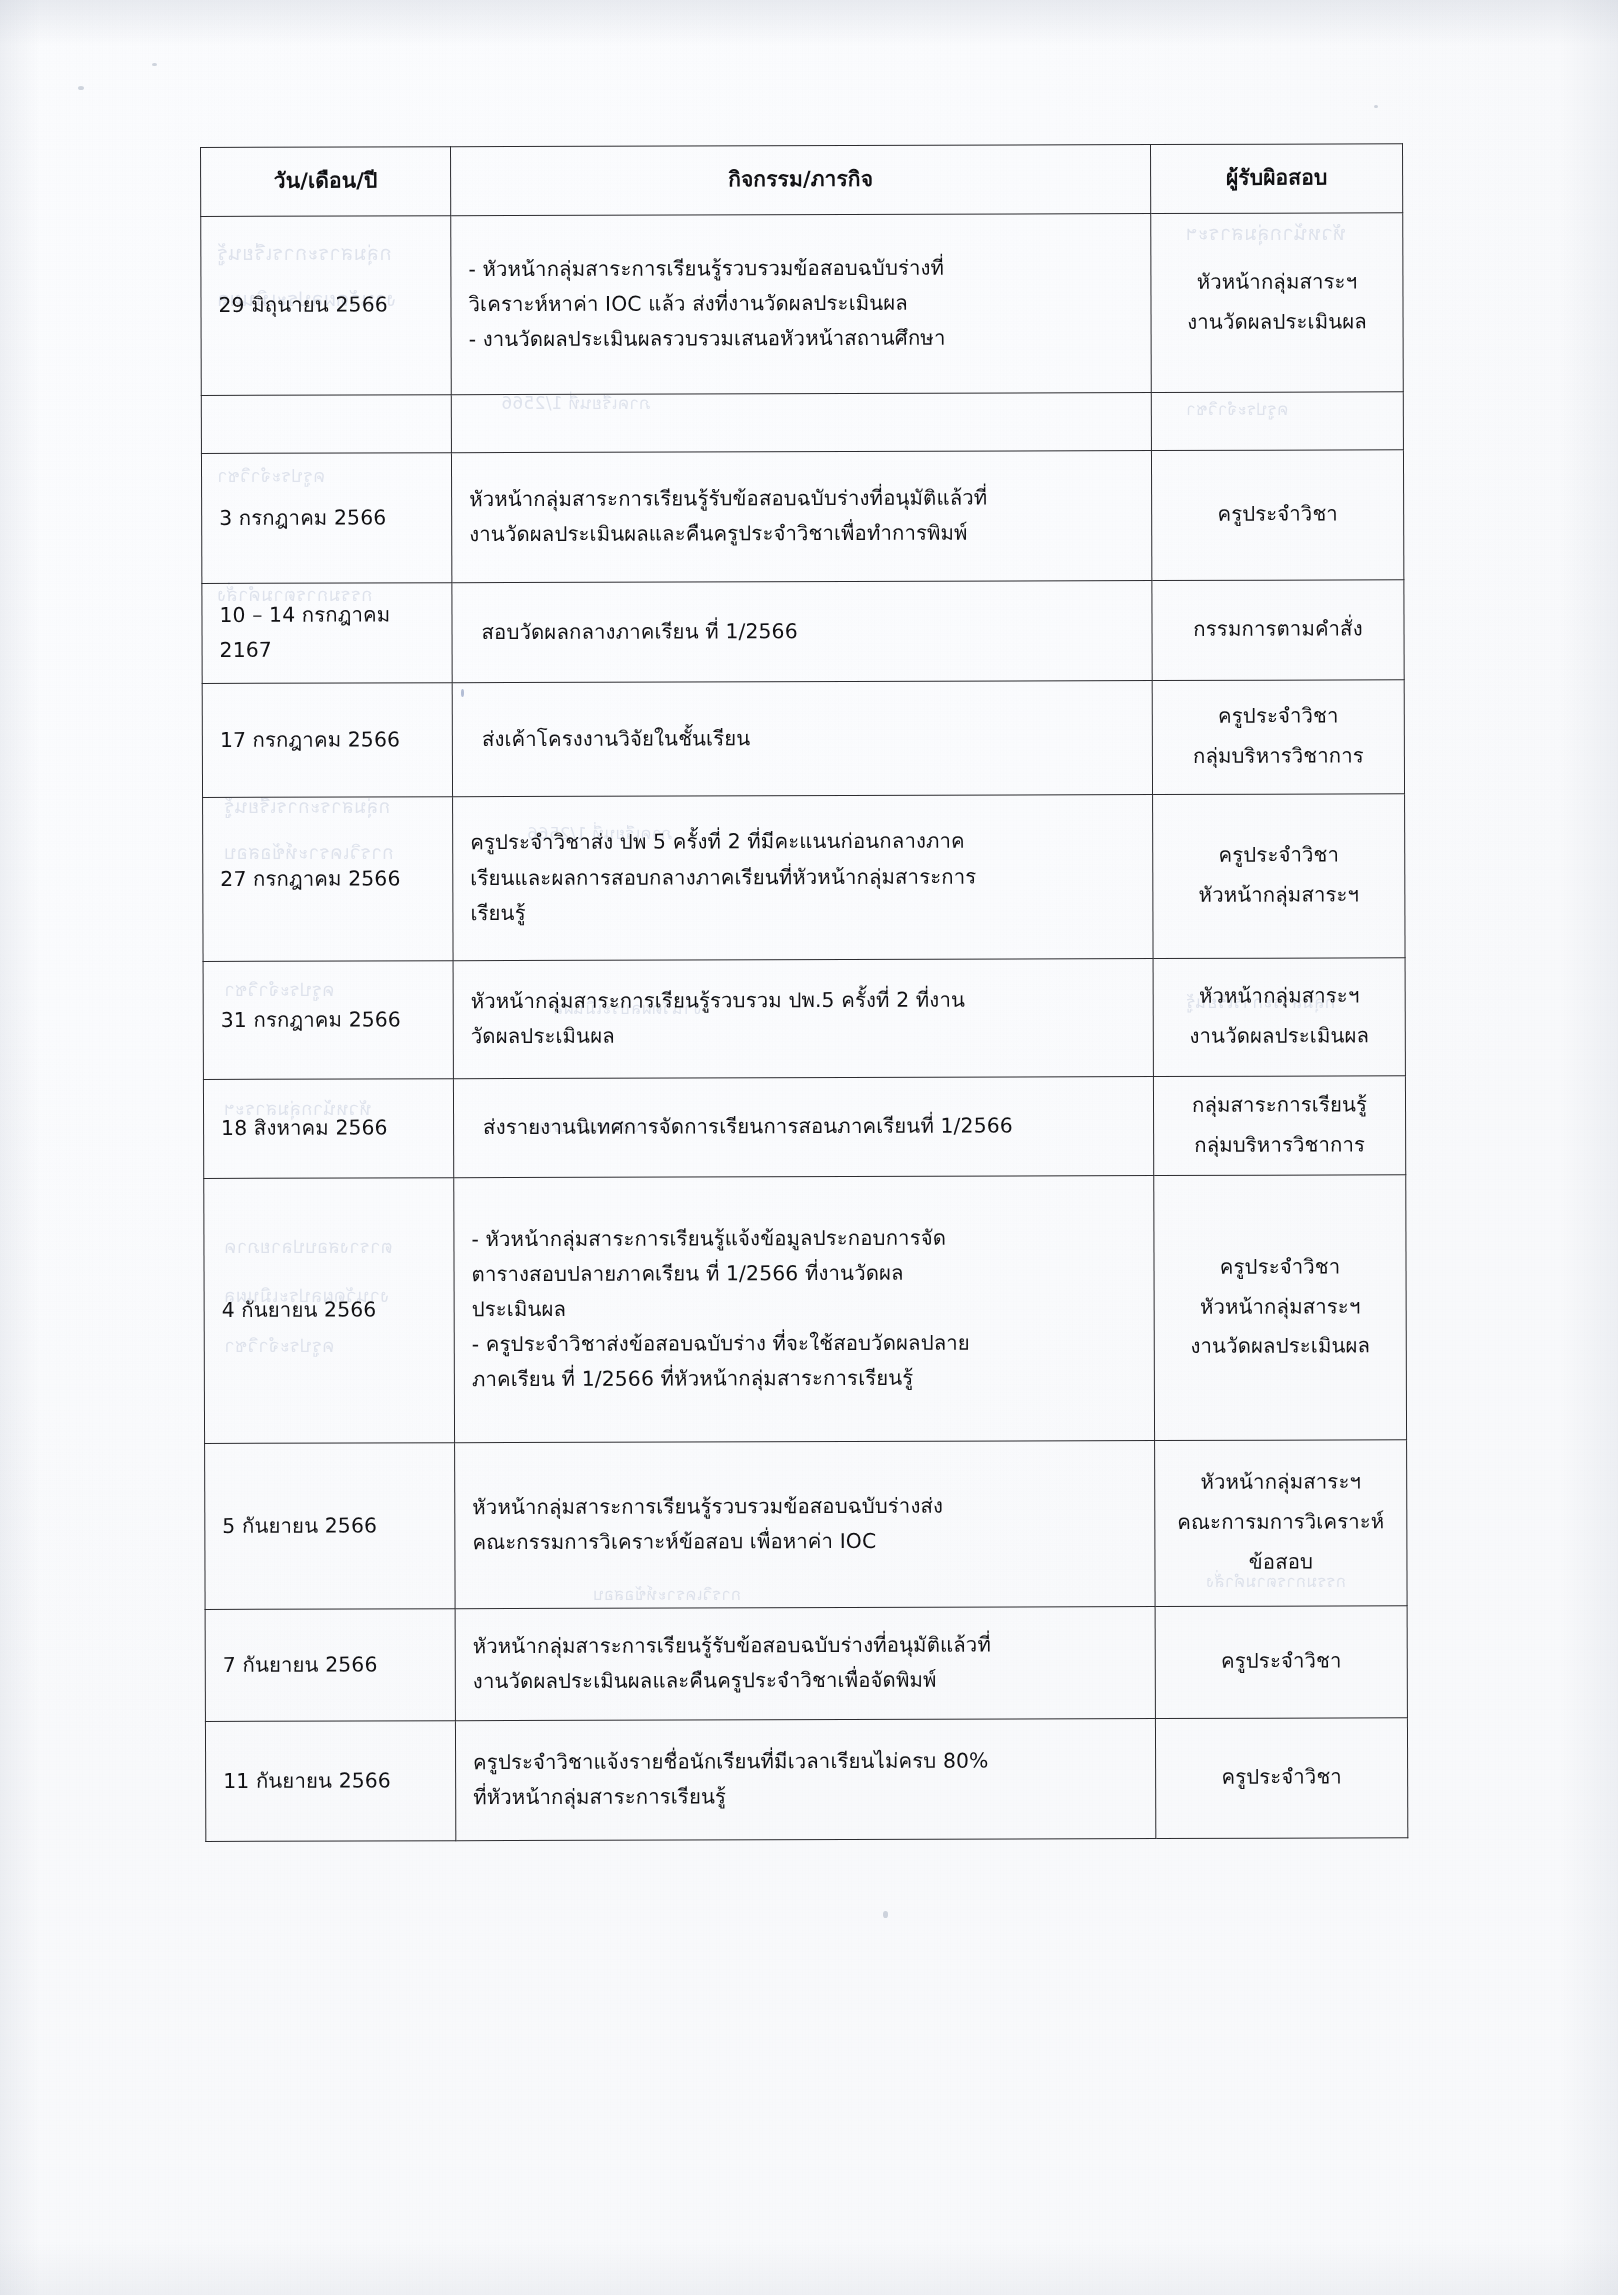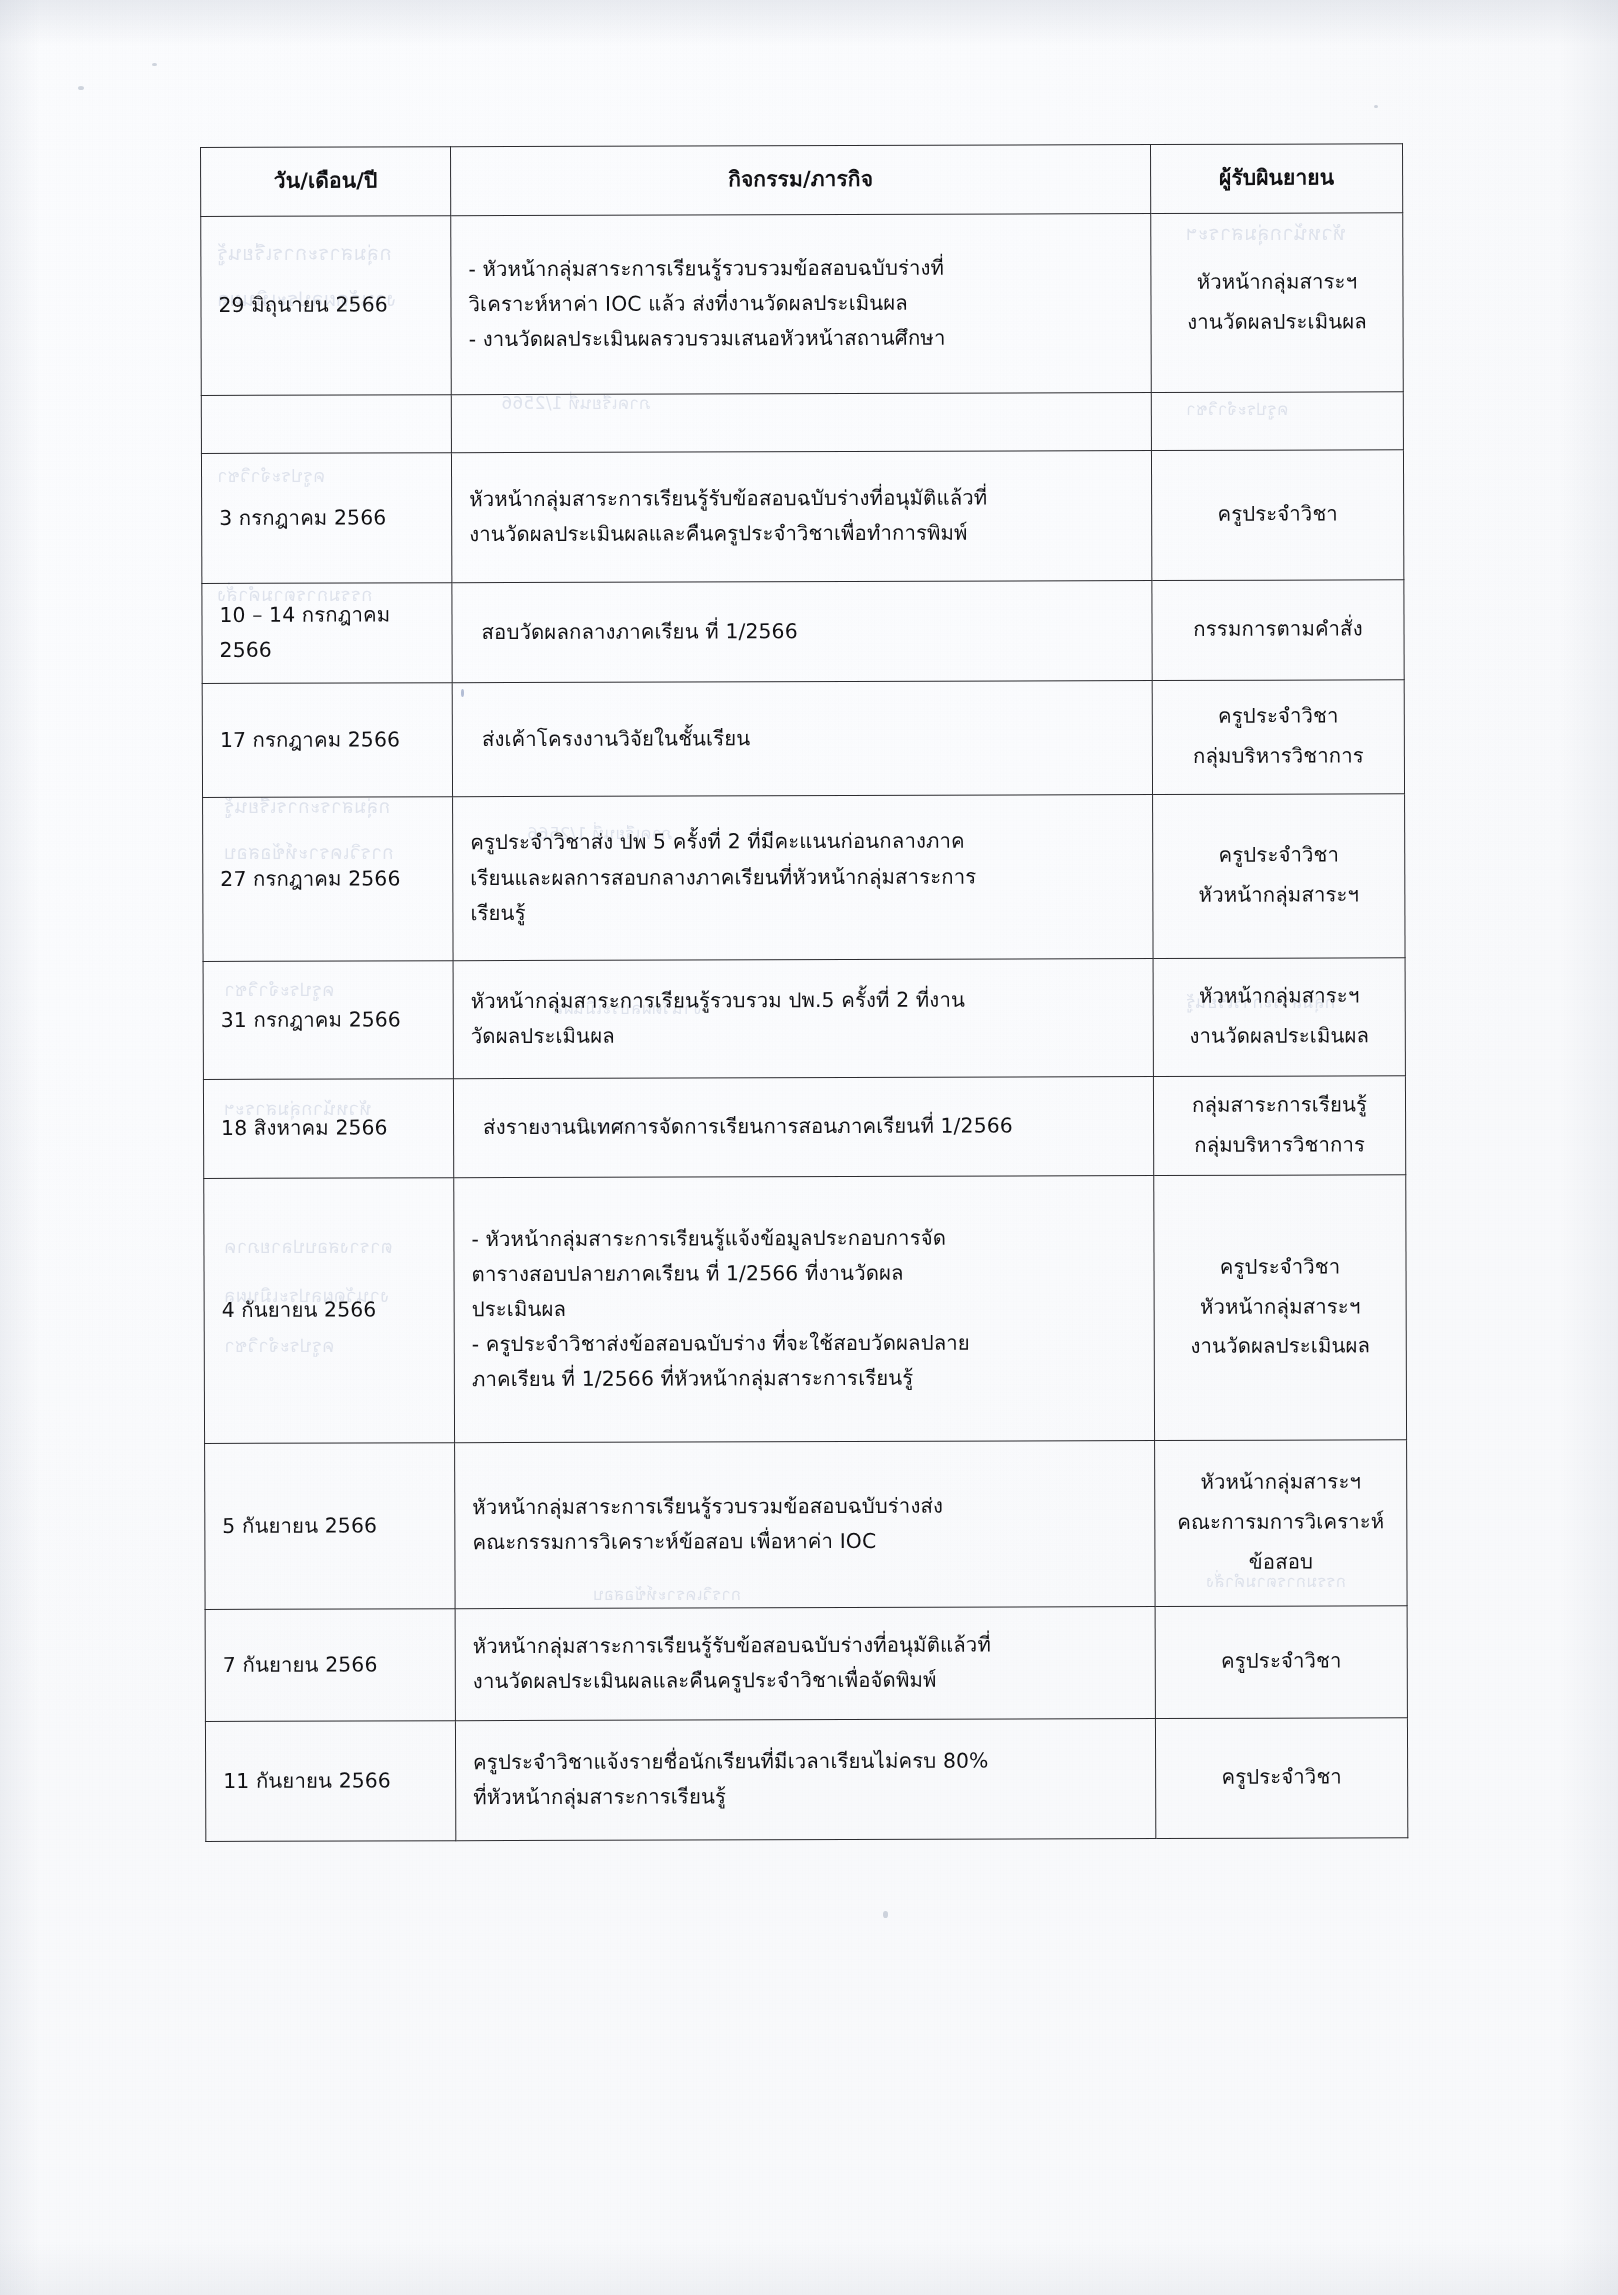--- a/index.html
+++ b/index.html
@@ -206,21 +206,21 @@
     </colgroup>
     <thead>
       <tr class="hdr r-h">
         <th>
           <div class="cell">วัน/เดือน/ปี</div>
         </th>
         <th>
           <div class="cell">กิจกรรม/ภารกิจ</div>
         </th>
         <th>
-          <div class="cell">ผู้รับผินยายน</div>
+          <div class="cell">ผู้รับผิอสอบ</div>
         </th>
       </tr>
     </thead>
     <tbody>
 
       <tr class="r1">
         <td class="c-date-cell al">
           <div class="cell">29 มิถุนายน 2566</div>
         </td>
         <td class="c-act-cell">
@@ -255,21 +255,21 @@
 งานวัดผลประเมินผลและคืนครูประจำวิชาเพื่อทำการพิมพ์</div>
         </td>
         <td class="c-resp-cell">
           <div class="cell">ครูประจำวิชา</div>
         </td>
       </tr>
 
       <tr class="r4">
         <td class="c-date-cell al">
           <div class="cell">10 – 14  กรกฎาคม
-2566</div>
+2167</div>
         </td>
         <td class="c-act-cell ctr">
           <div class="cell">สอบวัดผลกลางภาคเรียน ที่ 1/2566</div>
         </td>
         <td class="c-resp-cell">
           <div class="cell">กรรมการตามคำสั่ง</div>
         </td>
       </tr>
 
       <tr class="r5">

